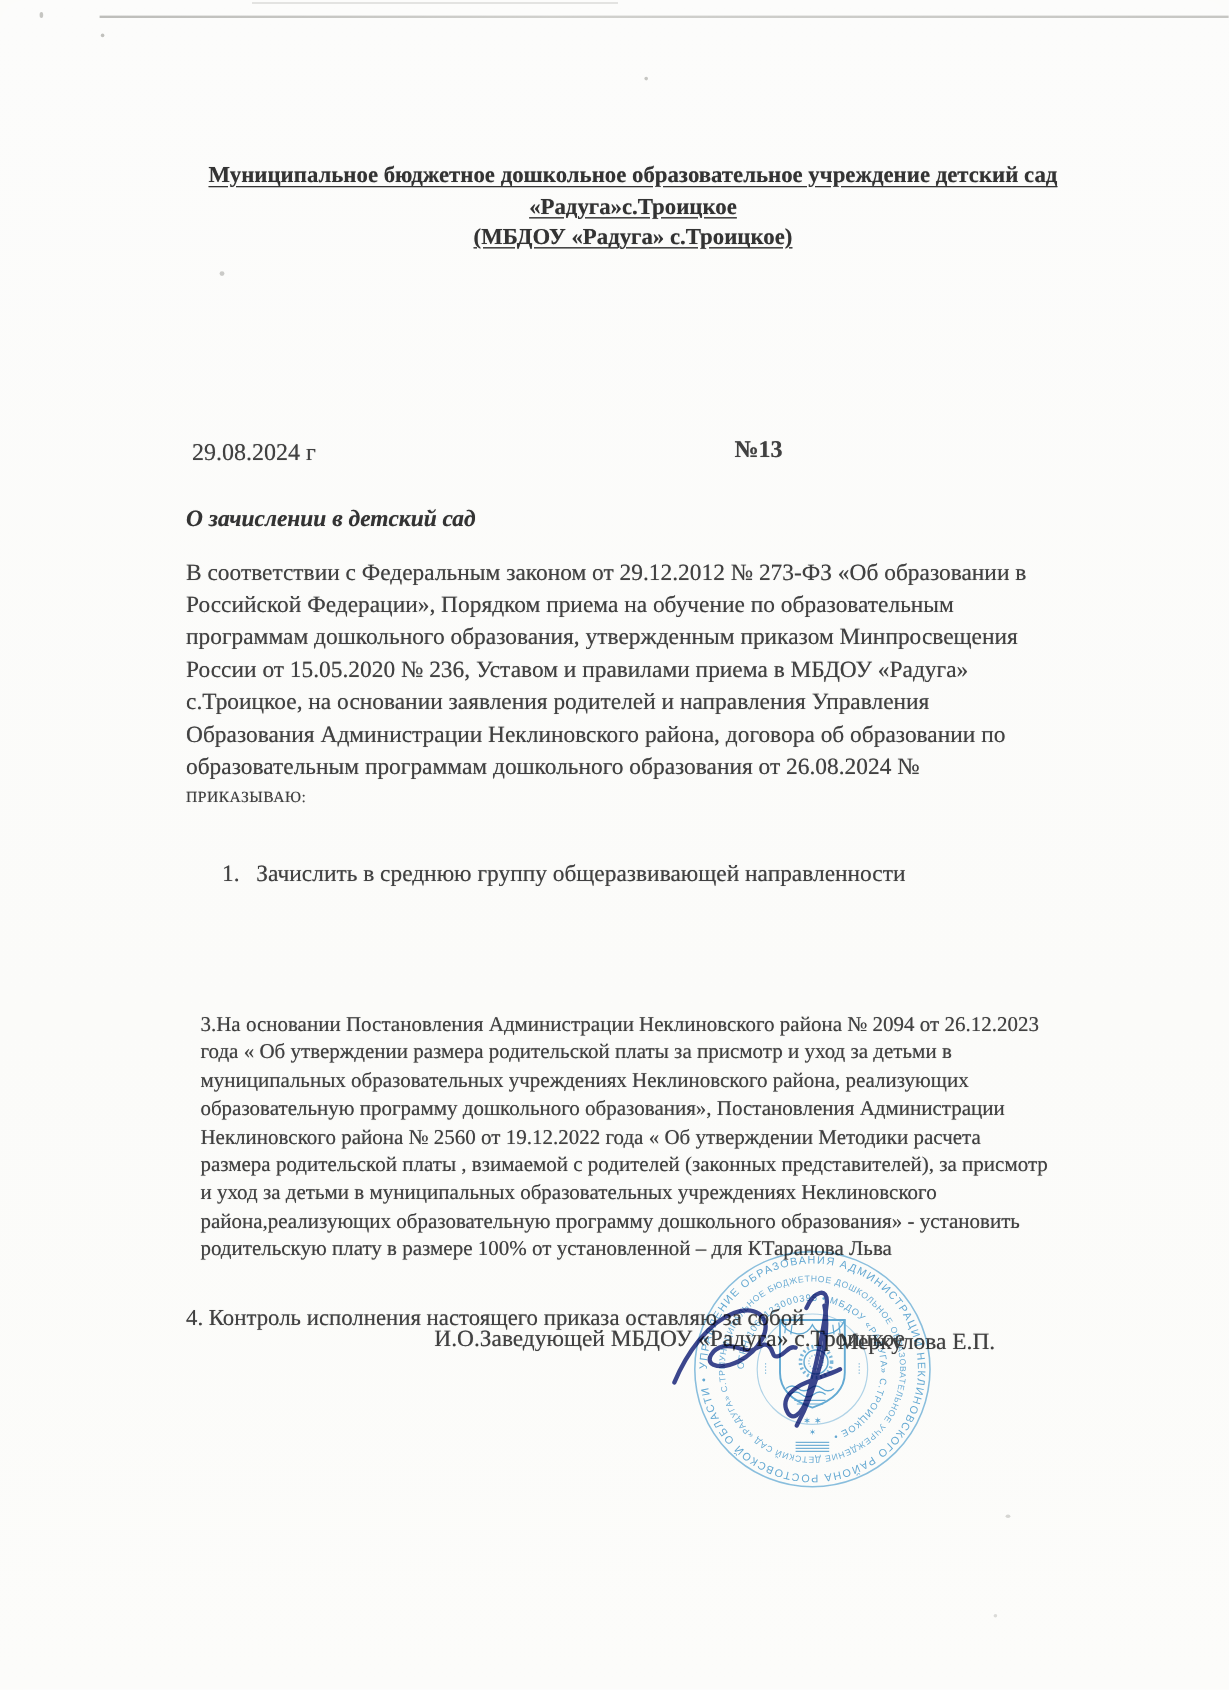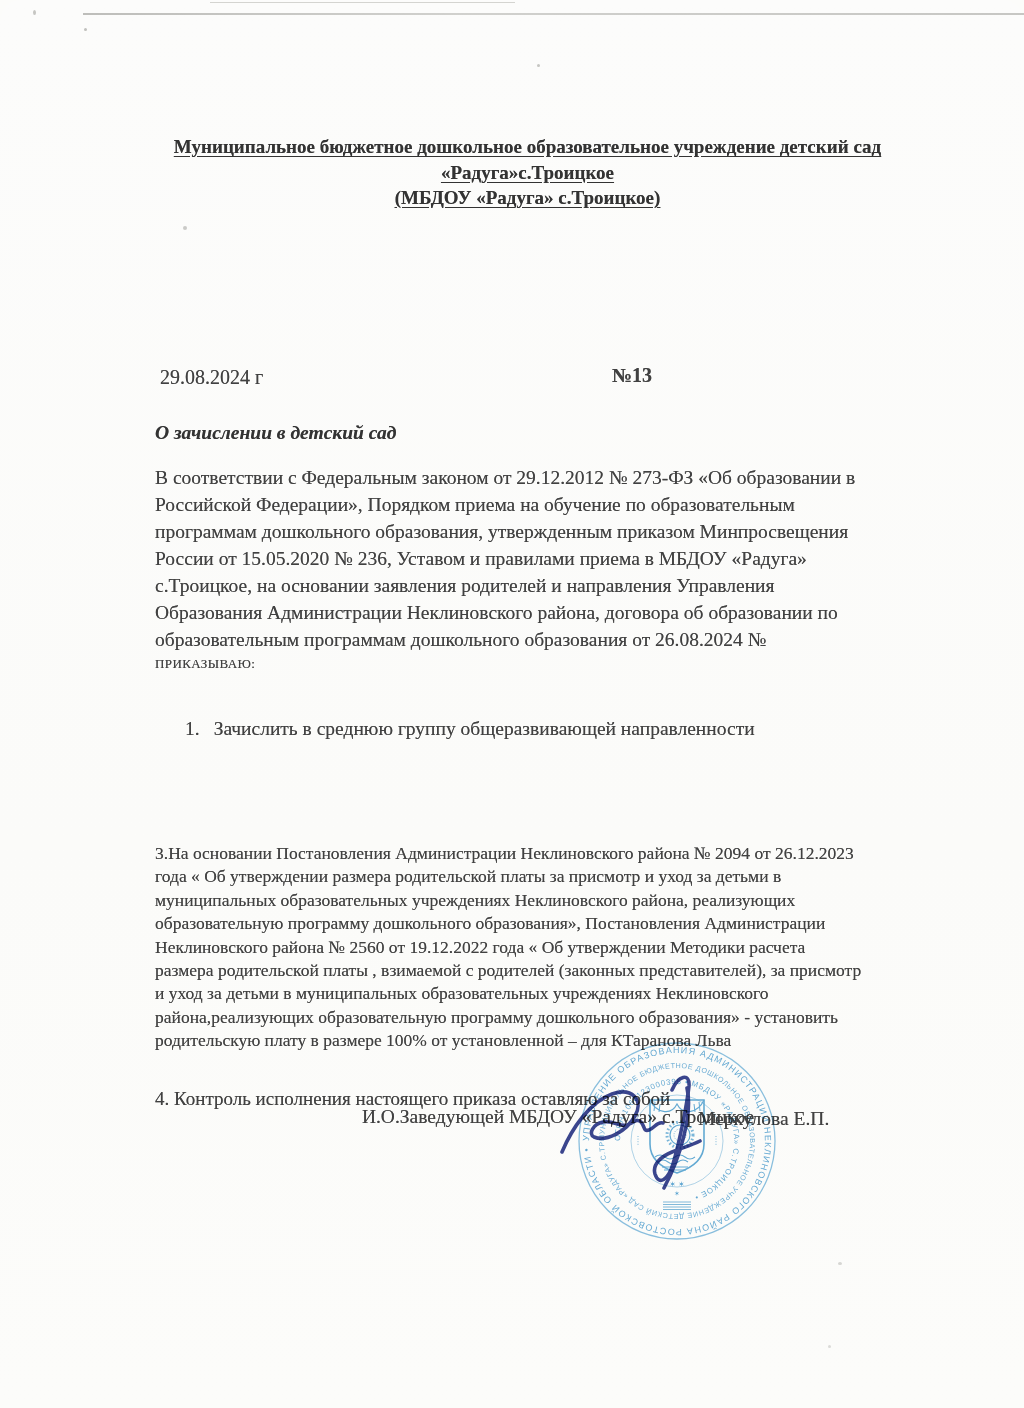--- a/index.html
+++ b/index.html
@@ -34,21 +34,21 @@
   .preamble { top:464px; width:762px; font-size:19.5px; line-height:27px; }
 
   .order-verb { top:656px; font-size:13px; letter-spacing:.4px; }
 
   .item { font-size:19.5px; padding-left:30px; width:760px; }
   .item-num { margin-right:14px; }
   .item-1 { top:718px; }
   .child-line { top:749px; font-size:19.5px; }
   .item-2 { top:793px; }
 
-  .para3 { top:842px; width:788px; font-size:17.5px; line-height:23.4px; }
+  .para3 { top:842px; width:788px; font-size:17.5px; line-height:23.4px;margin-left:12px; }
   .para4 { top:1088px; font-size:19px; }
 
   .sig-row { top:1106px; left:168px; width:780px; font-size:19.5px;text-align:center; }
   .sig-name { position:absolute; left:530px; top:2px; }
 
   .stamp { position:absolute; left:576px; top:1040px; width:202px; height:202px;
            mix-blend-mode:multiply; opacity:.92; }
   .stamp text { font-family:"Liberation Sans", sans-serif; }
   .signature { position:absolute; left:556px; top:1066px; width:168px; height:142px;
                mix-blend-mode:multiply; }

